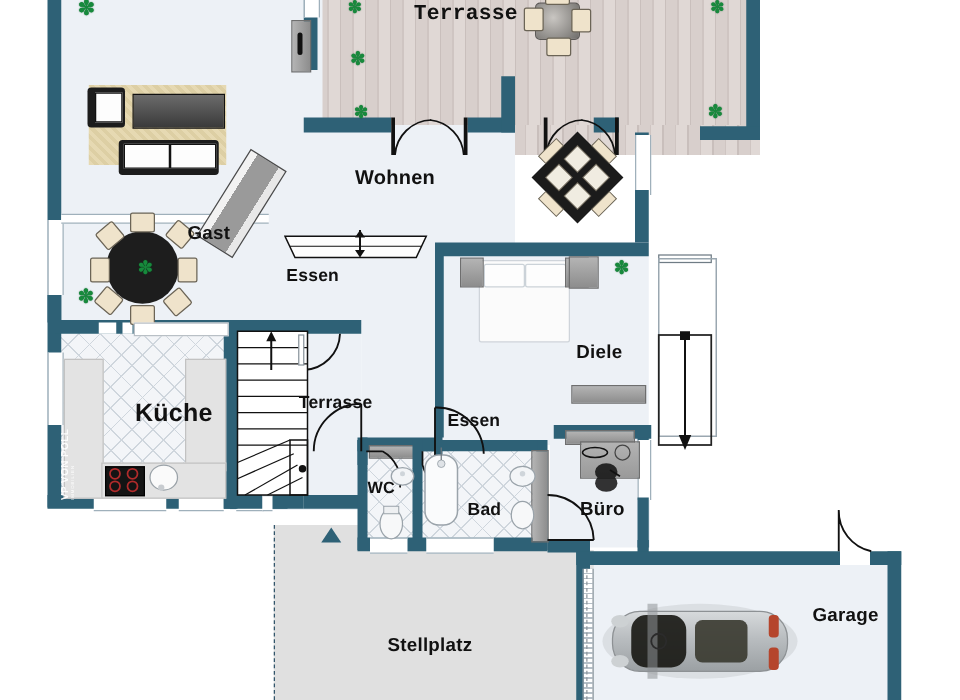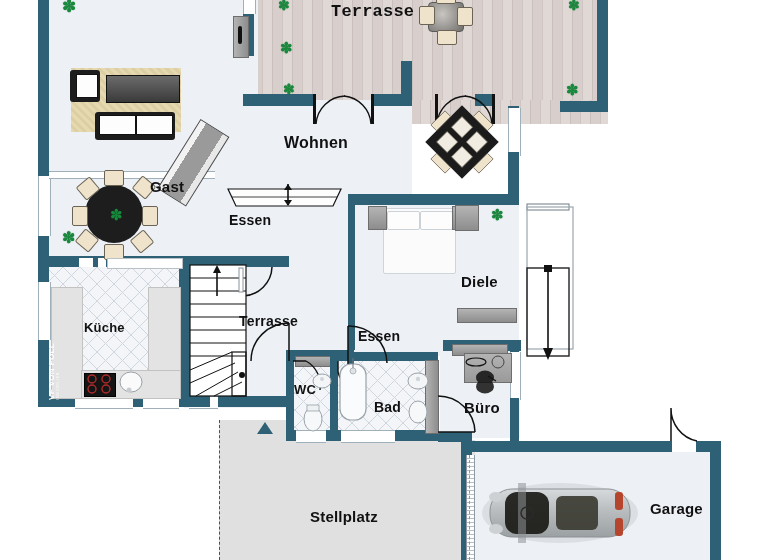--- a/index.html
+++ b/index.html
@@ -321,23 +321,23 @@
   <div class="wm" style="left:47px;top:400px;">
     <span>VP</span>
     <span>VON POLL</span>
     <small>IMMOBILIEN</small>
   </div>
 
   <div class="lbl" style="left:331px;top:2px;font-size:17px;font-family:Liberation Mono, monospace;">Terrasse</div>
   <div class="lbl" style="left:284px;top:134px;font-size:16px;">Wohnen</div>
   <div class="lbl" style="left:150px;top:178px;font-size:15px;">Gast</div>
   <div class="lbl" style="left:229px;top:212px;font-size:14px;">Essen</div>
-  <div class="lbl" style="left:84px;top:320px;font-size:13px;">Küche</div>
+  <div class="lbl" style="left:108px;top:320px;font-size:20px;">Küche</div>
   <div class="lbl" style="left:239px;top:313px;font-size:14px;">Terrasse</div>
   <div class="lbl" style="left:358px;top:328px;font-size:14px;">Essen</div>
   <div class="lbl" style="left:294px;top:382px;font-size:13px;">WC</div>
   <div class="lbl" style="left:374px;top:399px;font-size:14px;">Bad</div>
   <div class="lbl" style="left:461px;top:273px;font-size:15px;">Diele</div>
   <div class="lbl" style="left:464px;top:399px;font-size:15px;">Büro</div>
   <div class="lbl" style="left:310px;top:508px;font-size:15px;">Stellplatz</div>
-  <div class="lbl" style="left:650px;top:500px;font-size:15px;">Garage</div>
+  <div class="lbl" style="left:650px;top:484px;font-size:15px;">Garage</div>
 
 </div>
 
 </body></html>

